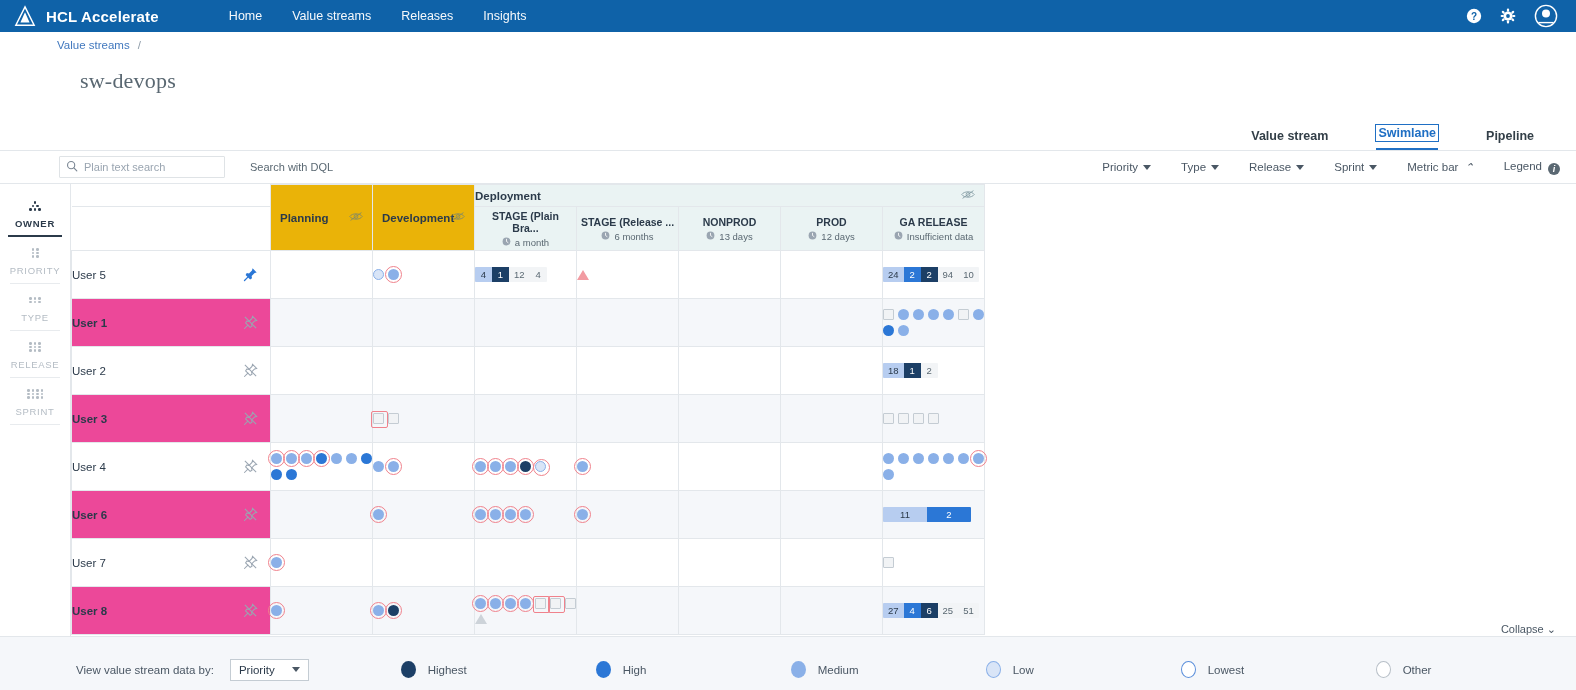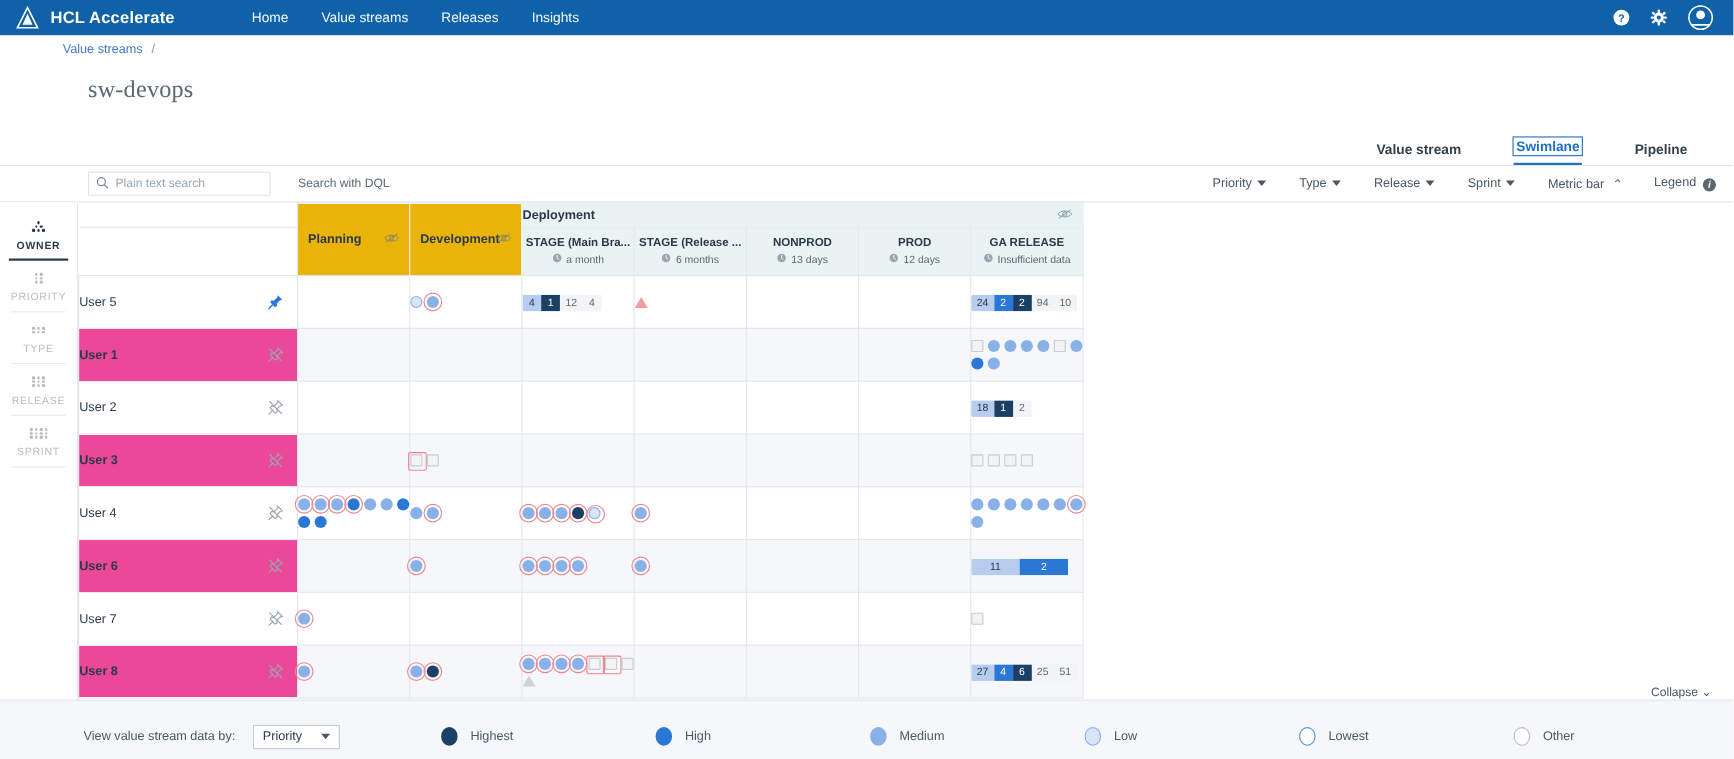--- a/index.html
+++ b/index.html
@@ -34,21 +34,21 @@
   
   .viewtabs { position:relative; height:34px; margin-top:22px; display:flex; justify-content:flex-end;
               align-items:flex-end; gap:48px; padding-right:42px; }
   .vtab { font-size:12.5px; font-weight:700; color:#333f48; padding-bottom:7px; cursor:pointer; white-space:nowrap; }
   .vtab.active { color:#1f6fc4; border-bottom:2px solid #1f6fc4; }
   .vtab.active .focus { outline:1px solid #1f6fc4; padding:1px 2px; display:inline-block; }
 
   
   .filterbar {
     height:34px; border-top:1px solid #e3e7eb; border-bottom:1px solid #e3e7eb;
-    display:flex; align-items:center; padding:0 16px 0 80px; background:#fff;
+    display:flex; align-items:center; padding:0 16px 0 59px; background:#fff;
   }
   .searchbox {
     width:166px; height:22px; border:1px solid #dfe3e6; background:#fff; display:flex;
     align-items:center; padding:0 6px; gap:6px; border-radius:1px;
   }
   .searchbox .ph { color:#9aa5b1; font-size:11px; }
   .dql { margin-left:25px; color:#5a6872; font-size:11px; cursor:pointer; }
   .filters-right { margin-left:auto; display:flex; align-items:center; gap:30px; }
   .fdrop { font-size:11.5px; color:#4a5764; cursor:pointer; white-space:nowrap; }
   .caret { display:inline-block; margin-left:5px; border-left:4px solid transparent; border-right:4px solid transparent;
@@ -359,21 +359,21 @@
                   <path d="M1 7 C4 2.4 14 2.4 17 7 C14 11.6 4 11.6 1 7 Z" fill="none" stroke="#5e7b86" stroke-width="1.1"></path>
                   <circle cx="9" cy="7" r="2.4" fill="none" stroke="#5e7b86" stroke-width="1.1"></circle>
                   <path d="M2 12 L16 2" stroke="#5e7b86" stroke-width="1.1"></path>
                 </svg>
             </span>
           </th>
         </tr>
         <tr>
           <th class="corner"></th>
           <th class="stage col-stage">
-            <div>STAGE (Main Bra...</div>
+            <div>STAGE (Plain Bra...</div>
             <div class="sub">
               <span><svg viewBox="0 0 12 12" width="9" height="9">
                     <circle cx="6" cy="6" r="5.2" fill="#9aa5b1"></circle>
                     <path d="M6 3 L6 6 L8 7.4" stroke="#fff" stroke-width="1.1" fill="none" stroke-linecap="round"></path>
                   </svg></span>
               <span>a month</span>
             </div>
           </th>
           <th class="stage col-stage">
             <div>STAGE (Release ...</div>

